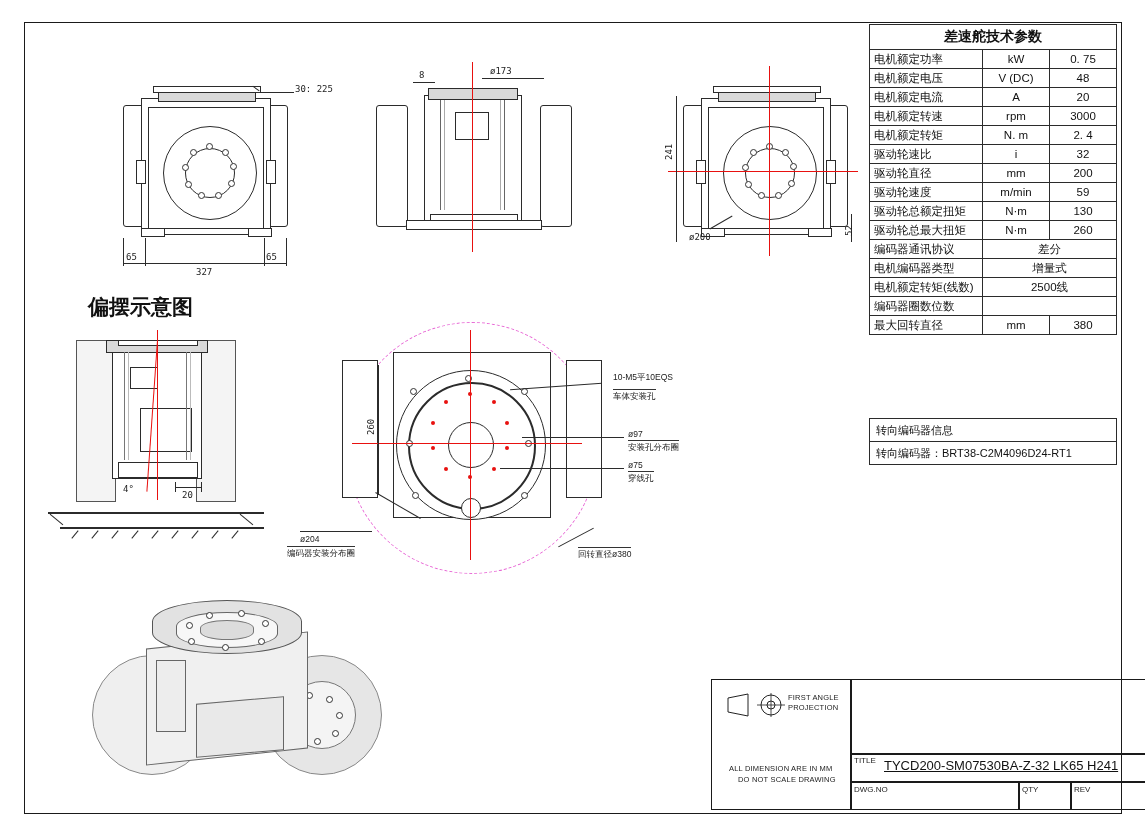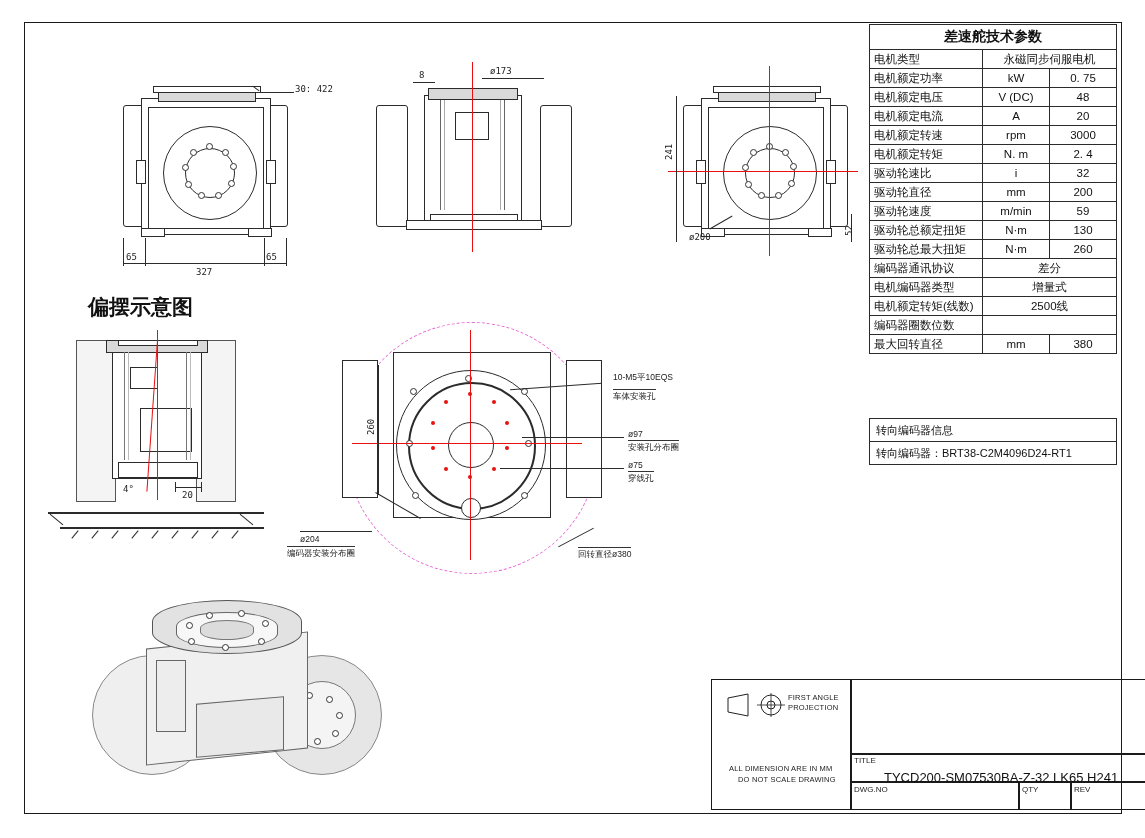--- a/index.html
+++ b/index.html
@@ -73,21 +73,21 @@
     <div class="dot" style="left:190px;top:149px;width:5px;height:5px;"></div>
 
     <div class="box" style="left:136px;top:160px;width:8px;height:22px;"></div>
     <div class="box" style="left:266px;top:160px;width:8px;height:22px;"></div>
 
     <div class="box" style="left:141px;top:228px;width:22px;height:7px;"></div>
     <div class="box" style="left:248px;top:228px;width:22px;height:7px;"></div>
 
     <div class="ln hl" style="left:258px;top:92px;width:36px;"></div>
     <div class="ln" style="left:252px;top:88px;width:8px;height:1px;transform:rotate(35deg);"></div>
-    <div class="dimtxt" style="left:295px;top:84px;">30: 422</div>
+    <div class="dimtxt" style="left:295px;top:84px;">30: 225</div>
 
     <div class="ln hl" style="left:123px;top:263px;width:163px;"></div>
     <div class="ln vl" style="left:123px;top:238px;height:28px;"></div>
     <div class="ln vl" style="left:145px;top:238px;height:28px;"></div>
     <div class="ln vl" style="left:264px;top:238px;height:28px;"></div>
     <div class="ln vl" style="left:286px;top:238px;height:28px;"></div>
     <div class="dimtxt" style="left:126px;top:252px;">65</div>
     <div class="dimtxt" style="left:266px;top:252px;">65</div>
     <div class="dimtxt" style="left:196px;top:267px;">327</div>
   </div>
@@ -275,24 +275,20 @@
     <div style="position:absolute;left:156px;top:660px;width:28px;height:70px;background:#ededed;border:1px solid #666;"></div>
     <div style="position:absolute;left:196px;top:700px;width:86px;height:52px;background:#e9e9e9;border:1px solid #666;transform:skewY(-5deg);"></div>
   </div>
 
   <table id="ptable">
     <tbody id="ptable-body">
         <tr>
           <td class="c title" colspan="3">差速舵技术参数</td>
         </tr>
         <tr>
-          <td class="l">电机类型</td>
-          <td class="c" colspan="2">永磁同步伺服电机</td>
-        </tr>
-        <tr>
           <td class="l">电机额定功率</td>
           <td class="c" style="width:58px">kW</td>
           <td class="c" style="width:58px">0. 75</td>
         </tr>
         <tr>
           <td class="l">电机额定电压</td>
           <td class="c" style="width:58px">V (DC)</td>
           <td class="c" style="width:58px">48</td>
         </tr>
         <tr>
@@ -386,18 +382,18 @@
         <line x1="31" y1="13" x2="59" y2="13" stroke="#222" stroke-width="0.8"></line>
         <line x1="45" y1="1" x2="45" y2="25" stroke="#222" stroke-width="0.8"></line>
       </svg>
     </div>
     <div class="tiny" style="position:absolute;left:76px;top:13px;">FIRST ANGLE</div>
     <div class="tiny" style="position:absolute;left:76px;top:23px;">PROJECTION</div>
     <div class="tiny" style="position:absolute;left:17px;top:84px;">ALL DIMENSION ARE IN MM</div>
     <div class="tiny" style="position:absolute;left:26px;top:95px;">DO NOT SCALE DRAWING</div>
 
     <div class="titlelabel" style="position:absolute;left:142px;top:76px;">TITLE</div>
-    <div class="titleval" style="position:absolute;left:172px;top:90px;">TYCD200-SM07530BA-Z-32 LK65  H241</div>
+    <div class="titleval" style="position:absolute;left:172px;top:78px;text-decoration:underline;">TYCD200-SM07530BA-Z-32 LK65  H241</div>
     <div class="tiny2" style="position:absolute;left:142px;top:105px;">DWG.NO</div>
     <div class="tiny2" style="position:absolute;left:310px;top:105px;">QTY</div>
     <div class="tiny2" style="position:absolute;left:362px;top:105px;">REV</div>
   </div>
 </div>
 
 </body></html>

